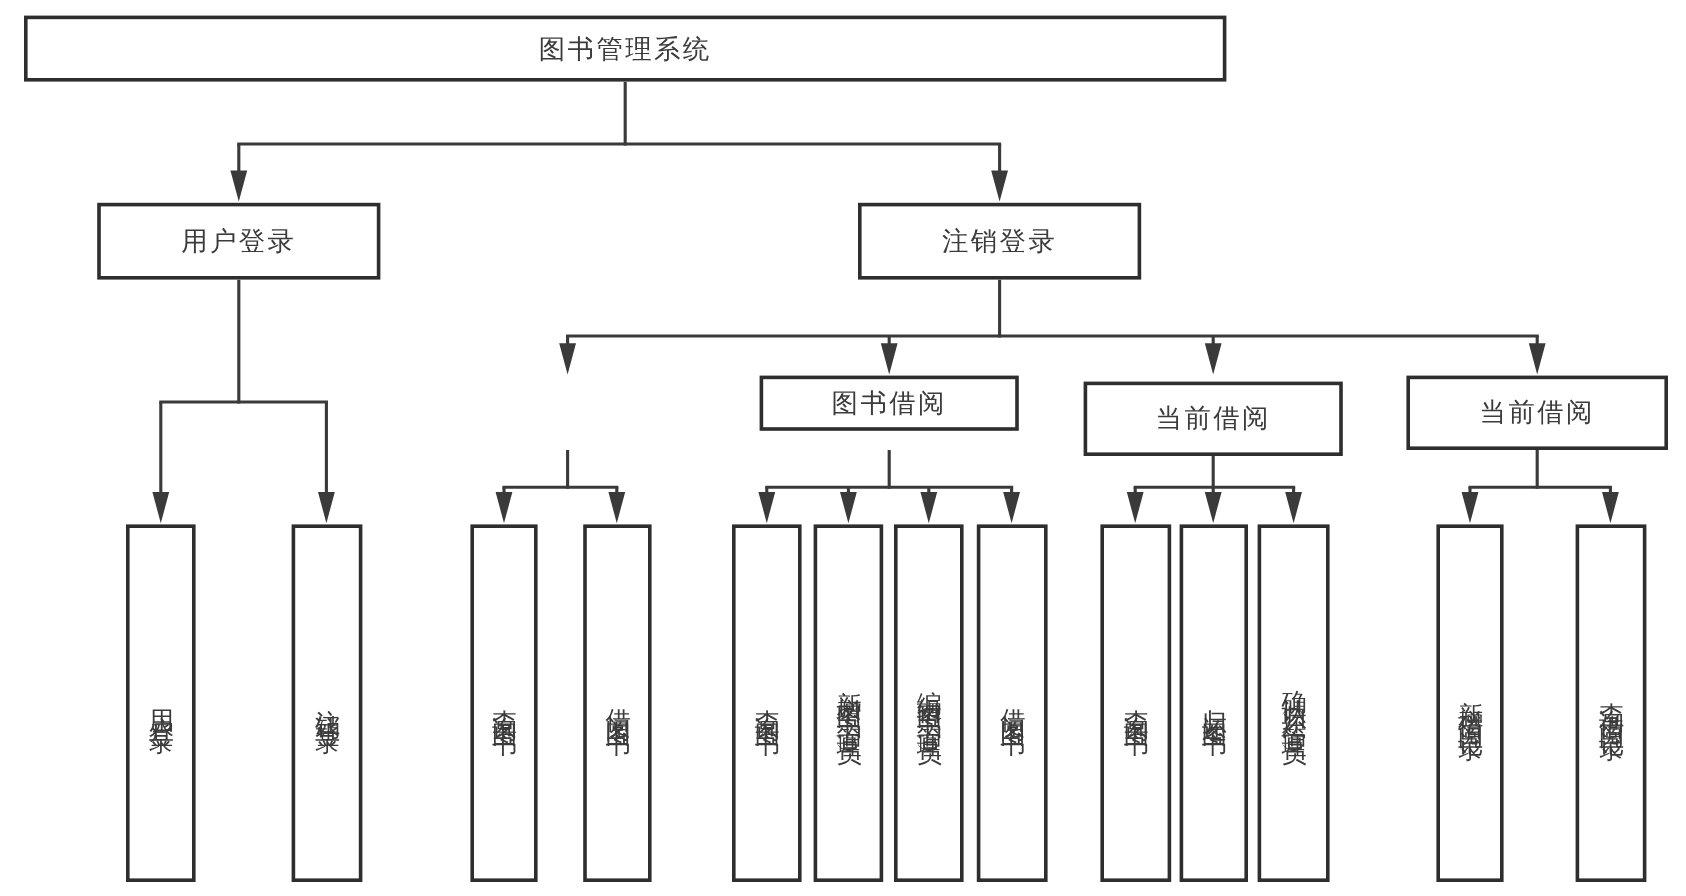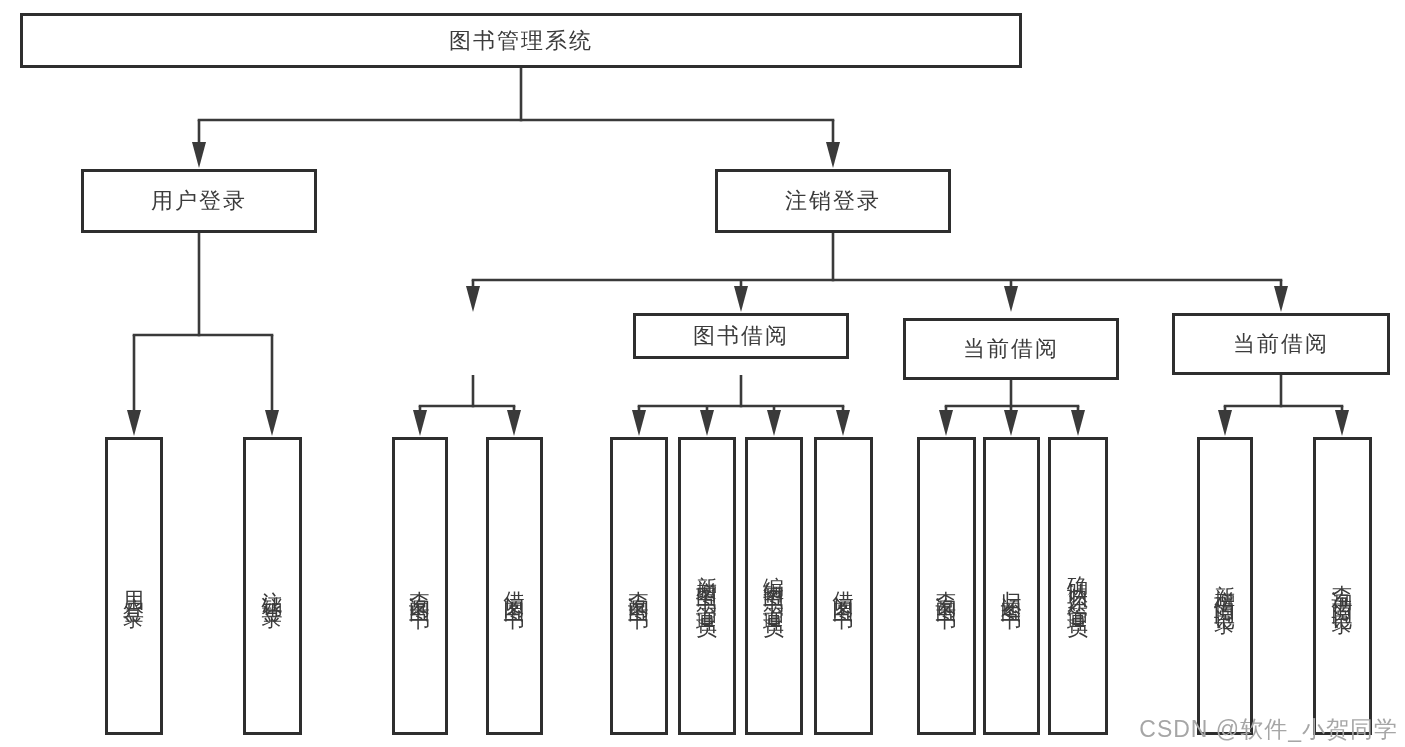--- a/index.html
+++ b/index.html
@@ -165,14 +165,13 @@
     <span class="lbl">确认归还（管理员）</span>
   </div>
 
   <div class="box v" style="left:1197px;top:437px;width:56px;height:298px;">
     <span class="lbl">新增借阅记录</span>
   </div>
   <div class="box v" style="left:1313px;top:437px;width:59px;height:298px;">
     <span class="lbl">查询借阅记录</span>
   </div>
 
-  <div id="watermark">CSDN @软件_小贺同学</div>
 </div>
 
 </body></html>

